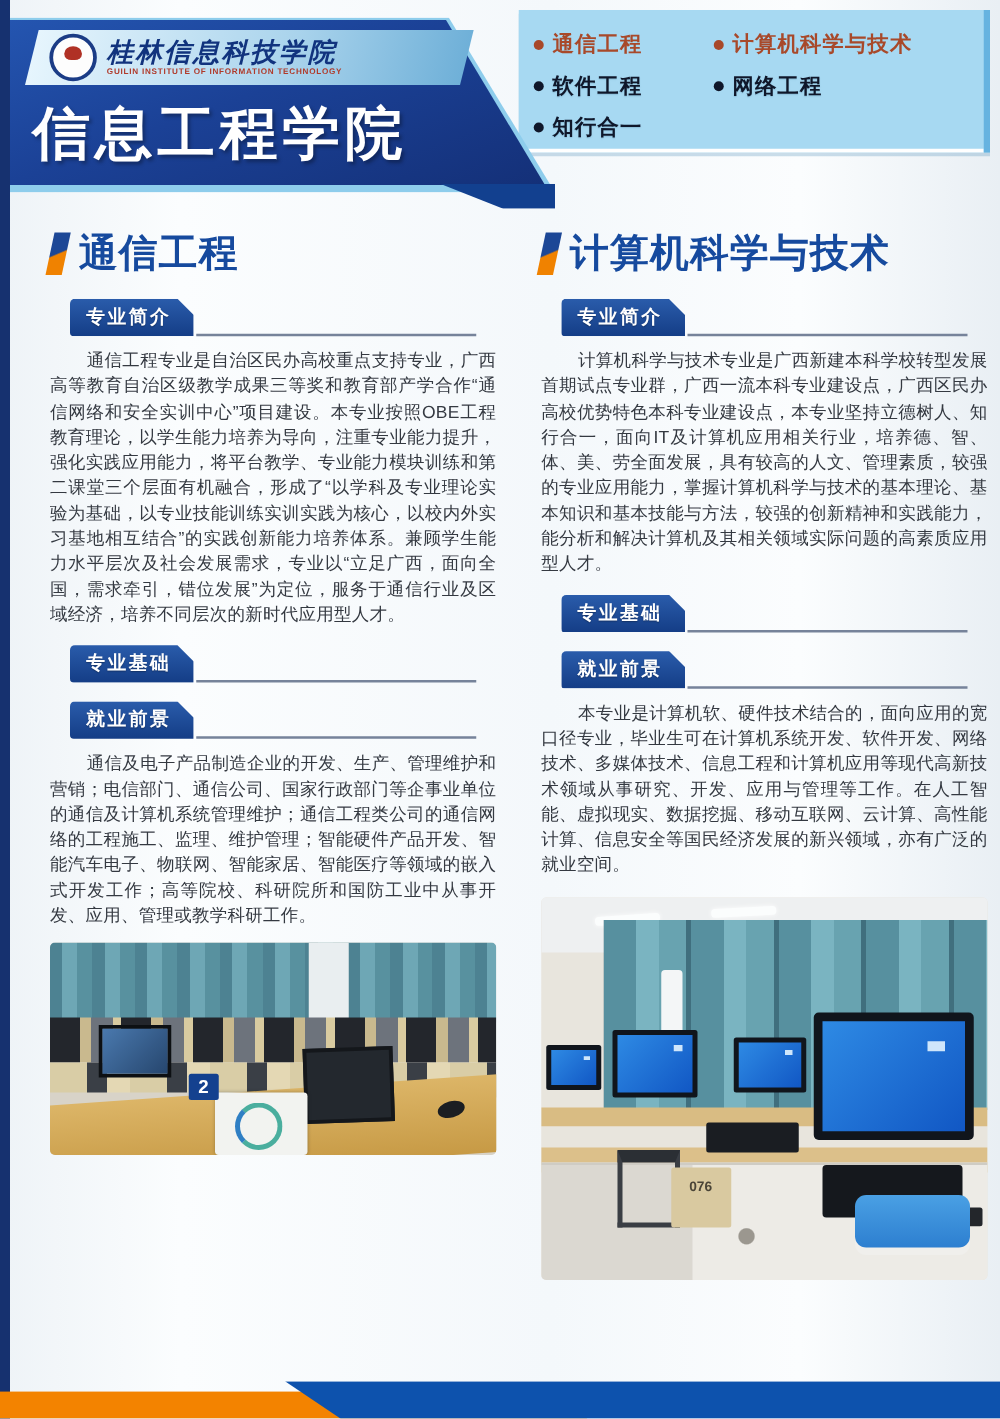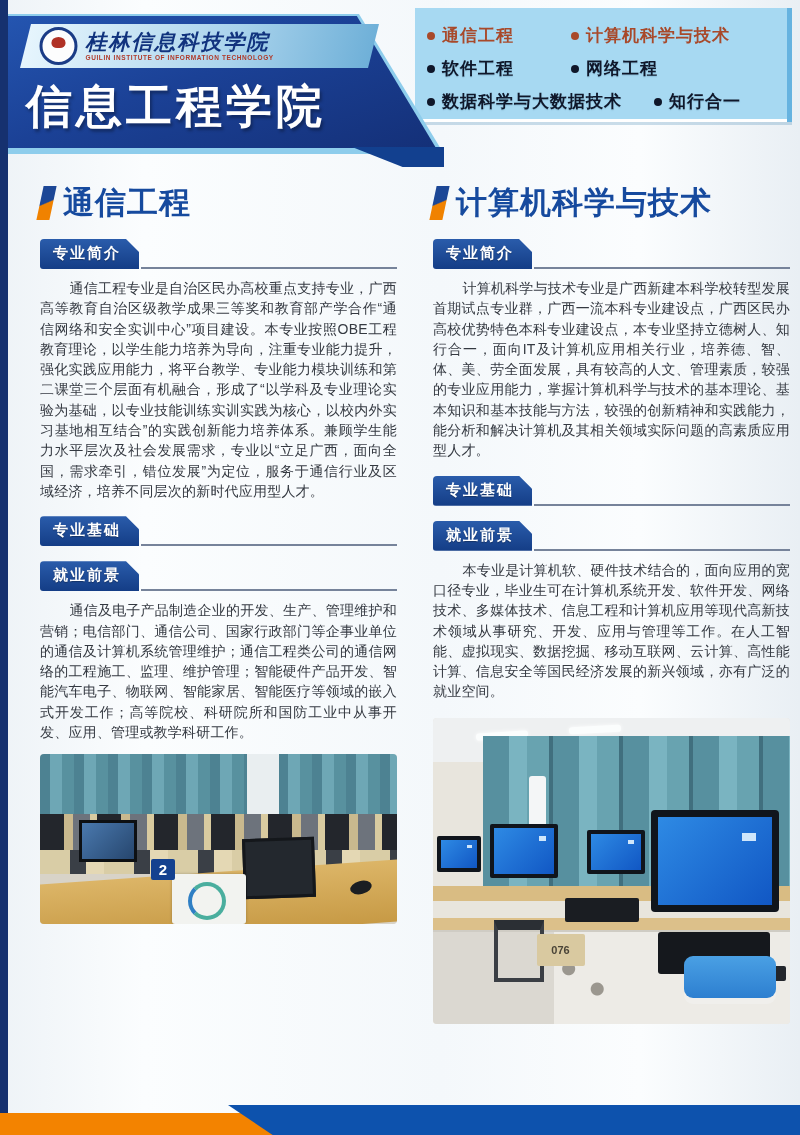--- a/index.html
+++ b/index.html
@@ -43,21 +43,21 @@
   .banner-title{position:absolute;left:26px;top:76px;font-size:46px;font-weight:bold;color:#ffffff;
     letter-spacing:4px;text-shadow:2px 3px 3px rgba(0,0,0,.3);}
 
   
   .cols{position:absolute;left:40px;top:178px;width:750px;display:flex;gap:36px;}
   .col{flex:1;min-width:0;}
   .col-title{display:flex;align-items:center;gap:10px;margin:4px 0 4px;}
   .mark{width:13px;height:34px;transform:skewX(-12deg);flex:none;
     background:linear-gradient(155deg,#1c4796 0 48%,#f08200 52% 100%);}
   .col-title-text{font-size:31px;font-weight:bold;color:#164a9e;letter-spacing:1px;white-space:nowrap;}
-  .sec-head{display:flex;align-items:flex-end;margin:15px 0 9px;}
+  .sec-head{display:flex;align-items:flex-end;margin:15px 16px 9px;}
   .sec-tab{background:linear-gradient(180deg,#2a5cab,#143d86);color:#fff;font-size:15px;
     font-weight:bold;letter-spacing:2px;padding:5px 18px 6px 13px;border-radius:4px 0 0 3px;
     clip-path:polygon(0 0,calc(100% - 13px) 0,100% 13px,100% 100%,0 100%);
     text-shadow:0 1px 1px rgba(0,0,0,.3);}
   .sec-line{flex:1;border-bottom:2px solid #76839a;margin-left:2px;}
   .para{font-size:14px;line-height:1.45;letter-spacing:.2px;color:#343941;
     text-align:justify;text-indent:2.1em;margin:0;}
 
   
   .photo{position:relative;overflow:hidden;border-radius:4px;background:#e8e5dd;}
@@ -105,21 +105,21 @@
   .mon{position:absolute;background:#10151c;border-radius:2px;}
   .mon .scr2{position:absolute;inset:4px;background:linear-gradient(135deg,#2e8ae4,#1157c4);}
   .mon .scr2::after{content:"";position:absolute;right:14%;top:18%;width:12%;height:10%;background:#cfe6fb;}
   .m1{left:1%;top:118px;width:44px;height:36px;}
   .m2{left:16%;top:106px;width:68px;height:54px;}
   .m3{left:43%;top:112px;width:58px;height:44px;}
   .m4{left:61%;top:92px;width:128px;height:102px;border-radius:4px;}
   .m4 .scr2{inset:7px;}
   .blackbox1{position:absolute;left:37%;top:180px;width:74px;height:24px;background:#1a1d22;border-radius:2px;}
   .blackbox2{position:absolute;left:63%;top:214px;width:112px;height:42px;background:#15181d;border-radius:3px;}
-  .label-box{position:absolute;left:29%;top:216px;width:48px;height:32px;background:#d9c9a0;
+  .label-box{position:absolute;left:29%;top:216px;width:48px;height:48px;background:#d9c9a0;
     border-radius:2px;color:#4a4437;font-weight:bold;font-size:11px;text-align:center;line-height:32px;}
   .blue-tray{position:absolute;right:4%;bottom:26px;width:92px;height:42px;border-radius:9px;
     background:linear-gradient(180deg,#4aa0e4,#2d7fd0);box-shadow:0 6px 0 #f0efec;}
   .keyboard{position:absolute;right:1%;top:248px;width:74px;height:15px;background:#23262b;border-radius:2px;}
 
   
   .footer-orange{position:absolute;left:0;bottom:0;width:470px;height:22px;background:#f38300;
     clip-path:polygon(0 0,94% 0,100% 100%,0 100%);}
   .footer-blue{position:absolute;left:228px;bottom:0;width:572px;height:30px;background:#0d52ad;
     clip-path:polygon(0 0,100% 0,100% 100%,7.8% 100%);}
@@ -145,24 +145,20 @@
       <div class="m-item w144">
         <span class="m-dot"></span>
         <span>软件工程</span>
       </div>
       <div class="m-item">
         <span class="m-dot"></span>
         <span>网络工程</span>
       </div>
     </div>
     <div class="m-row">
-      <div class="m-item w227">
-        <span class="m-dot"></span>
-        <span>数据科学与大数据技术</span>
-      </div>
       <div class="m-item">
         <span class="m-dot"></span>
         <span>知行合一</span>
       </div>
     </div>
   </div>
 
   <div class="banner-shadow"></div>
   <div class="banner"></div>
   <div class="banner-tail"></div>

